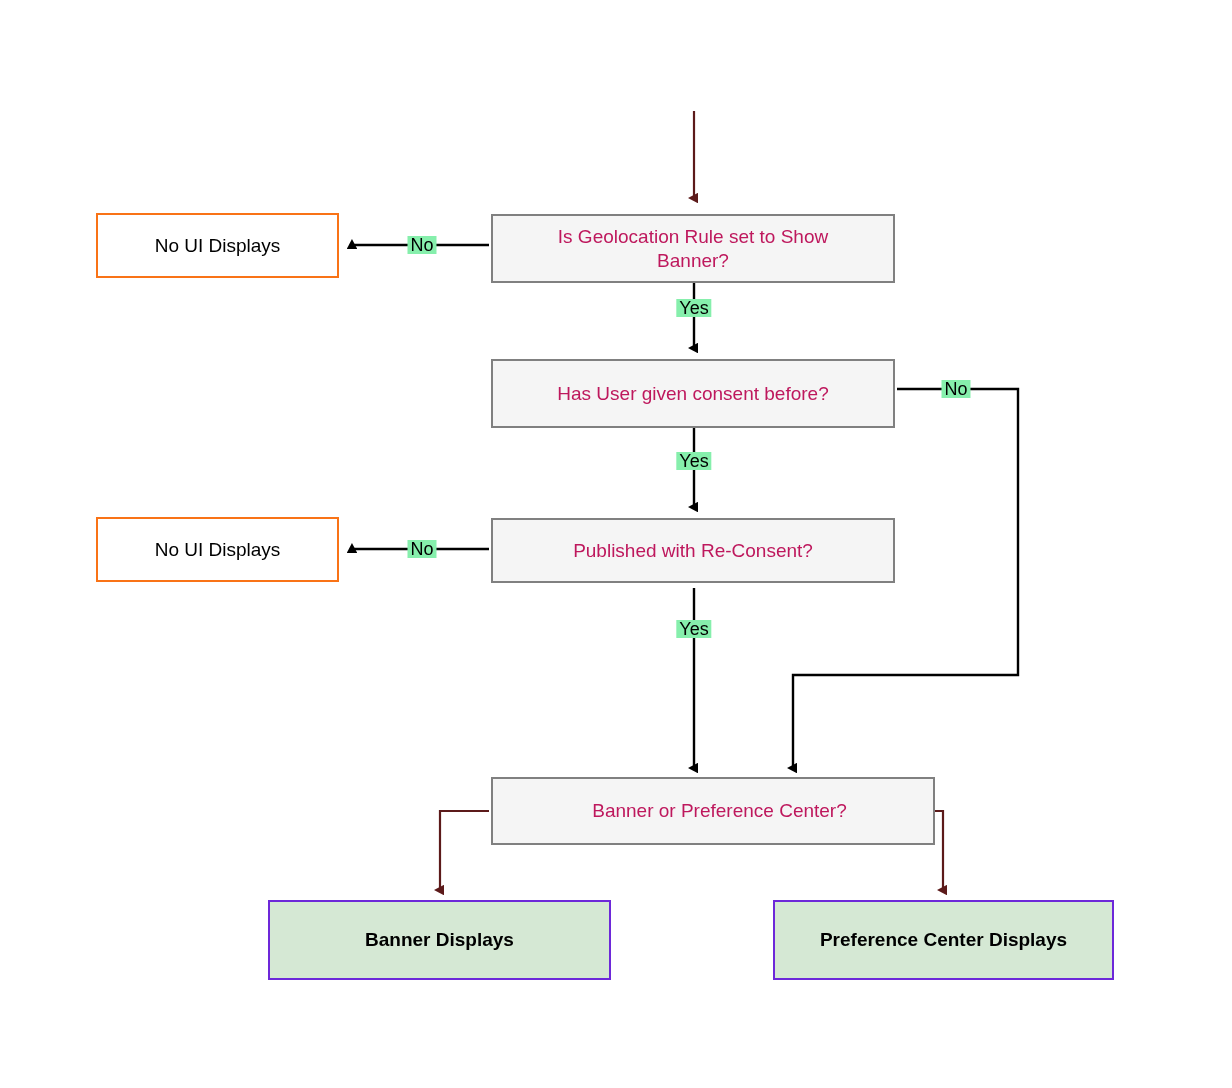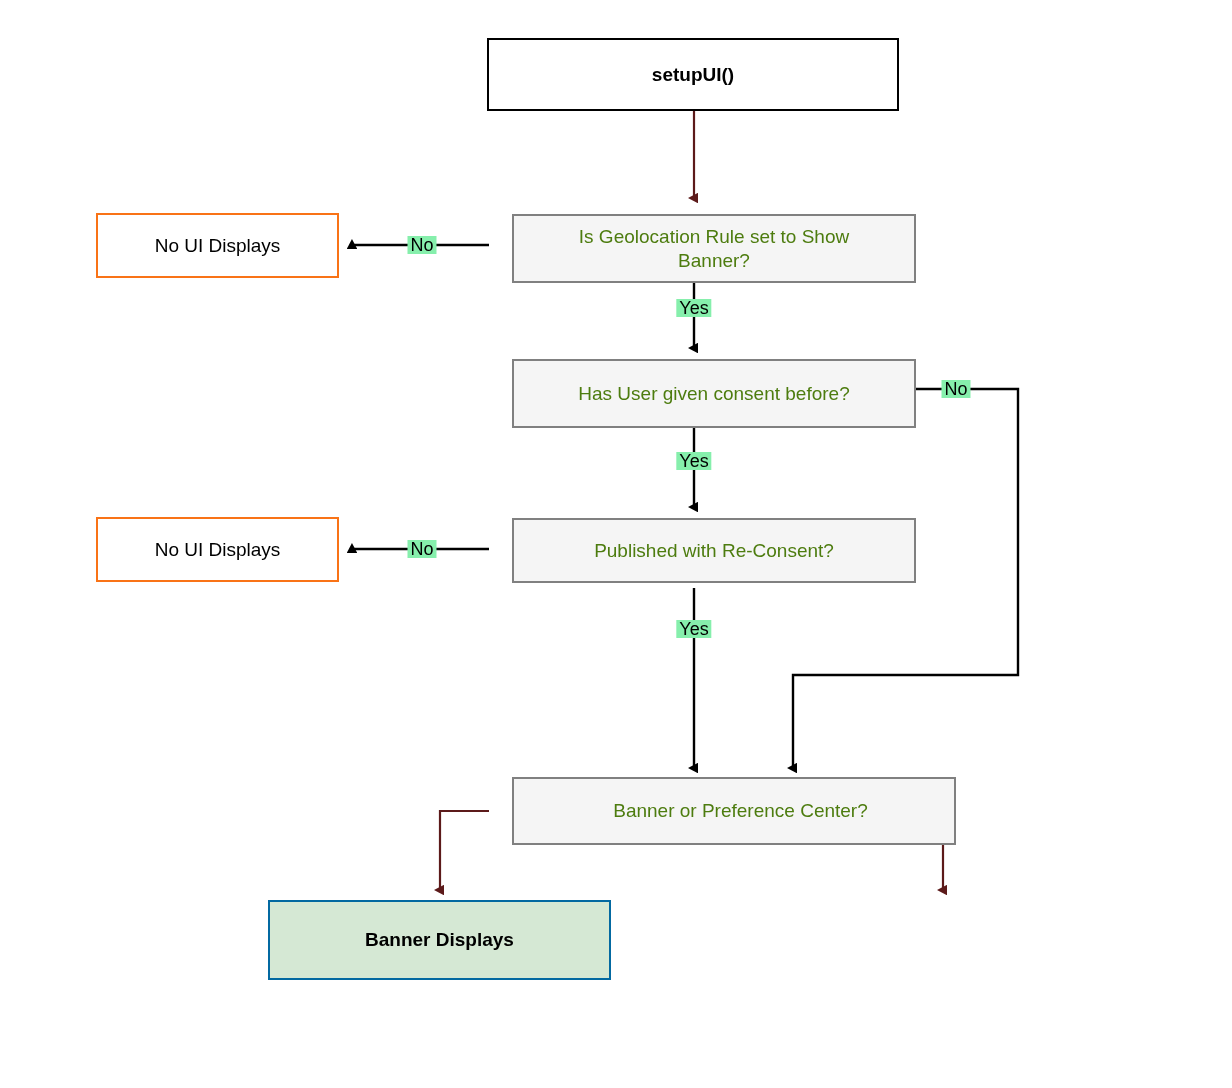--- a/index.html
+++ b/index.html
@@ -45,28 +45,27 @@
   .node-noui {
     background: #ffffff;
     border: 2px solid #f97316;
     color: #000000;
     font-weight: normal;
     font-size: 19px;
   }
   .node-decision {
     background: #f5f5f5;
     border: 2px solid #808080;
-    color: #4d7c0f;
+    color: #be185d;
     font-weight: normal;
     font-size: 19px;
-    margin-left: 21px;
   }
   .node-result {
     background: #d5e8d4;
-    border: 2px solid #0369a1;
+    border: 2px solid #6d28d9;
     color: #000000;
     font-weight: bold;
     font-size: 19px;
   }
   .node-label {
     padding: 0 10px;
     white-space: pre-line;
   }
   .edge-label {
     position: absolute;
@@ -109,23 +108,20 @@
 
     <path d="M489,549 L352,549" fill="none" stroke="#000000" stroke-width="2.4" marker-end="url(#arrow-black-left)"></path>
 
     <path d="M694,588 L694,768" fill="none" stroke="#000000" stroke-width="2.4" marker-end="url(#arrow-black)"></path>
 
     <path d="M489,811 L440,811 L440,890" fill="none" stroke="#5c1a1a" stroke-width="2.2" marker-end="url(#arrow-maroon)"></path>
 
     <path d="M897,811 L943,811 L943,890" fill="none" stroke="#5c1a1a" stroke-width="2.2" marker-end="url(#arrow-maroon)"></path>
   </svg>
 
-  <div class="node node-terminal-start" style="left:487px; top:38px; width:412px; height:73px;">
-    <span class="node-label">setupUI()</span>
-  </div>
 
   <div class="node node-decision" style="left:491px; top:214px; width:404px; height:69px;">
     <span class="node-label">Is Geolocation Rule set to Show
 Banner?</span>
   </div>
 
   <div class="node node-noui" style="left:96px; top:213px; width:243px; height:65px;">
     <span class="node-label">No UI Displays</span>
   </div>
 
@@ -142,20 +138,23 @@
   </div>
 
   <div class="node node-decision" style="left:491px; top:777px; width:444px; height:68px;padding-left:13px;">
     <span class="node-label">Banner or Preference Center?</span>
   </div>
 
   <div class="node node-result" style="left:268px; top:900px; width:343px; height:80px;">
     <span class="node-label">Banner Displays</span>
   </div>
 
+  <div class="node node-result" style="left:773px; top:900px; width:341px; height:80px;">
+    <span class="node-label">Preference Center Displays</span>
+  </div>
 
   <span class="edge-label" style="left:422px; top:245px;">No</span>
 
   <span class="edge-label" style="left:694px; top:308px;">Yes</span>
 
   <span class="edge-label" style="left:956px; top:389px;">No</span>
 
   <span class="edge-label" style="left:694px; top:461px;">Yes</span>
 
   <span class="edge-label" style="left:422px; top:549px;">No</span>

